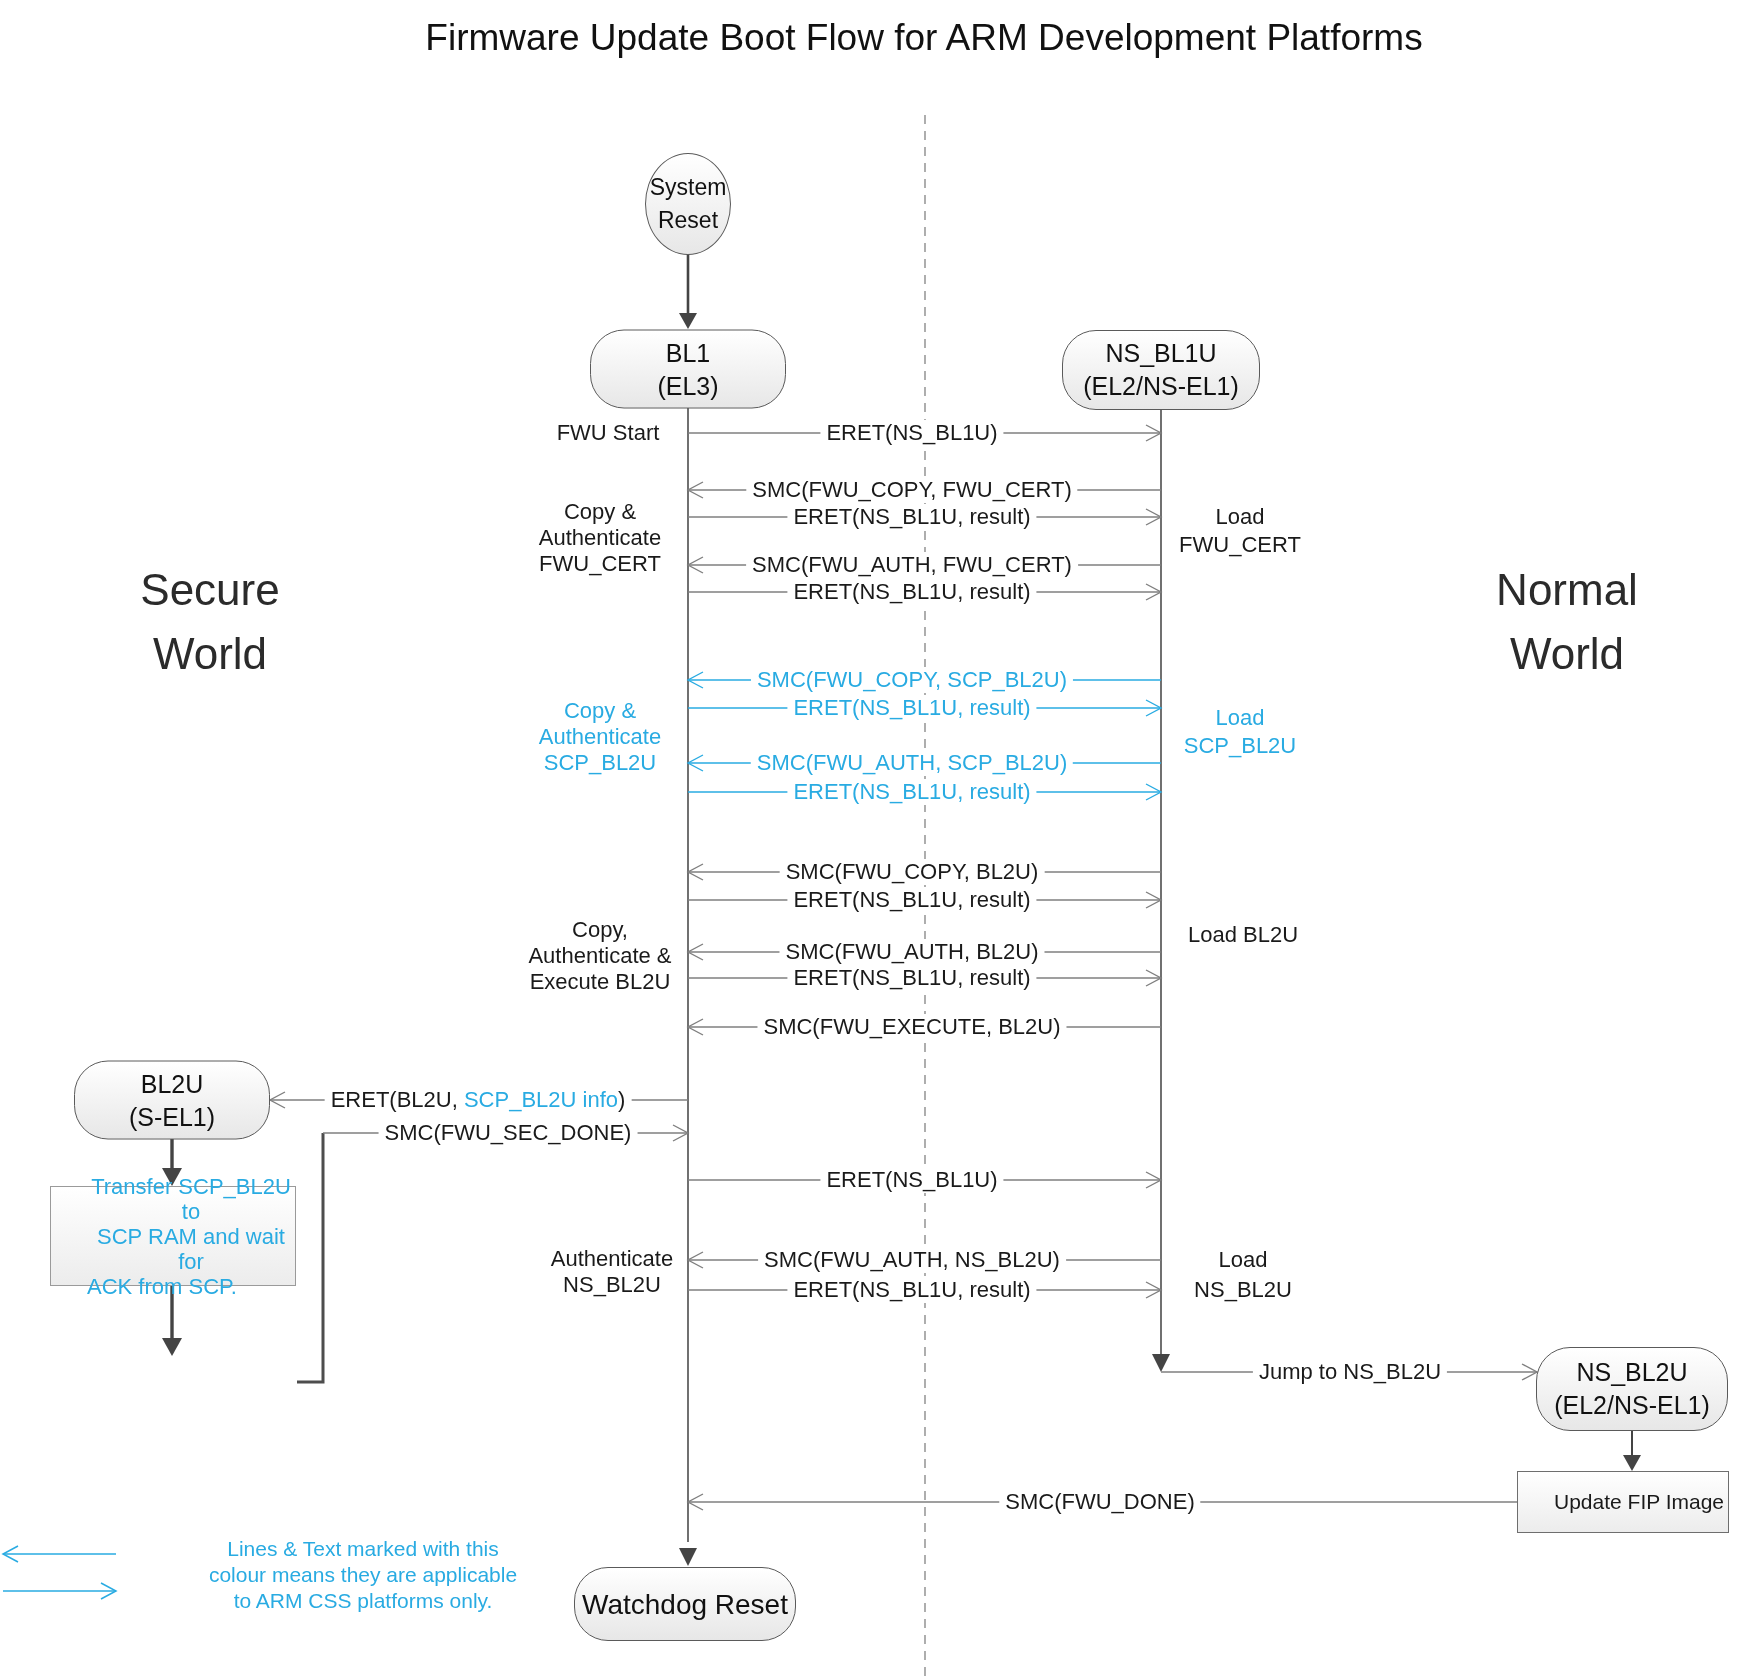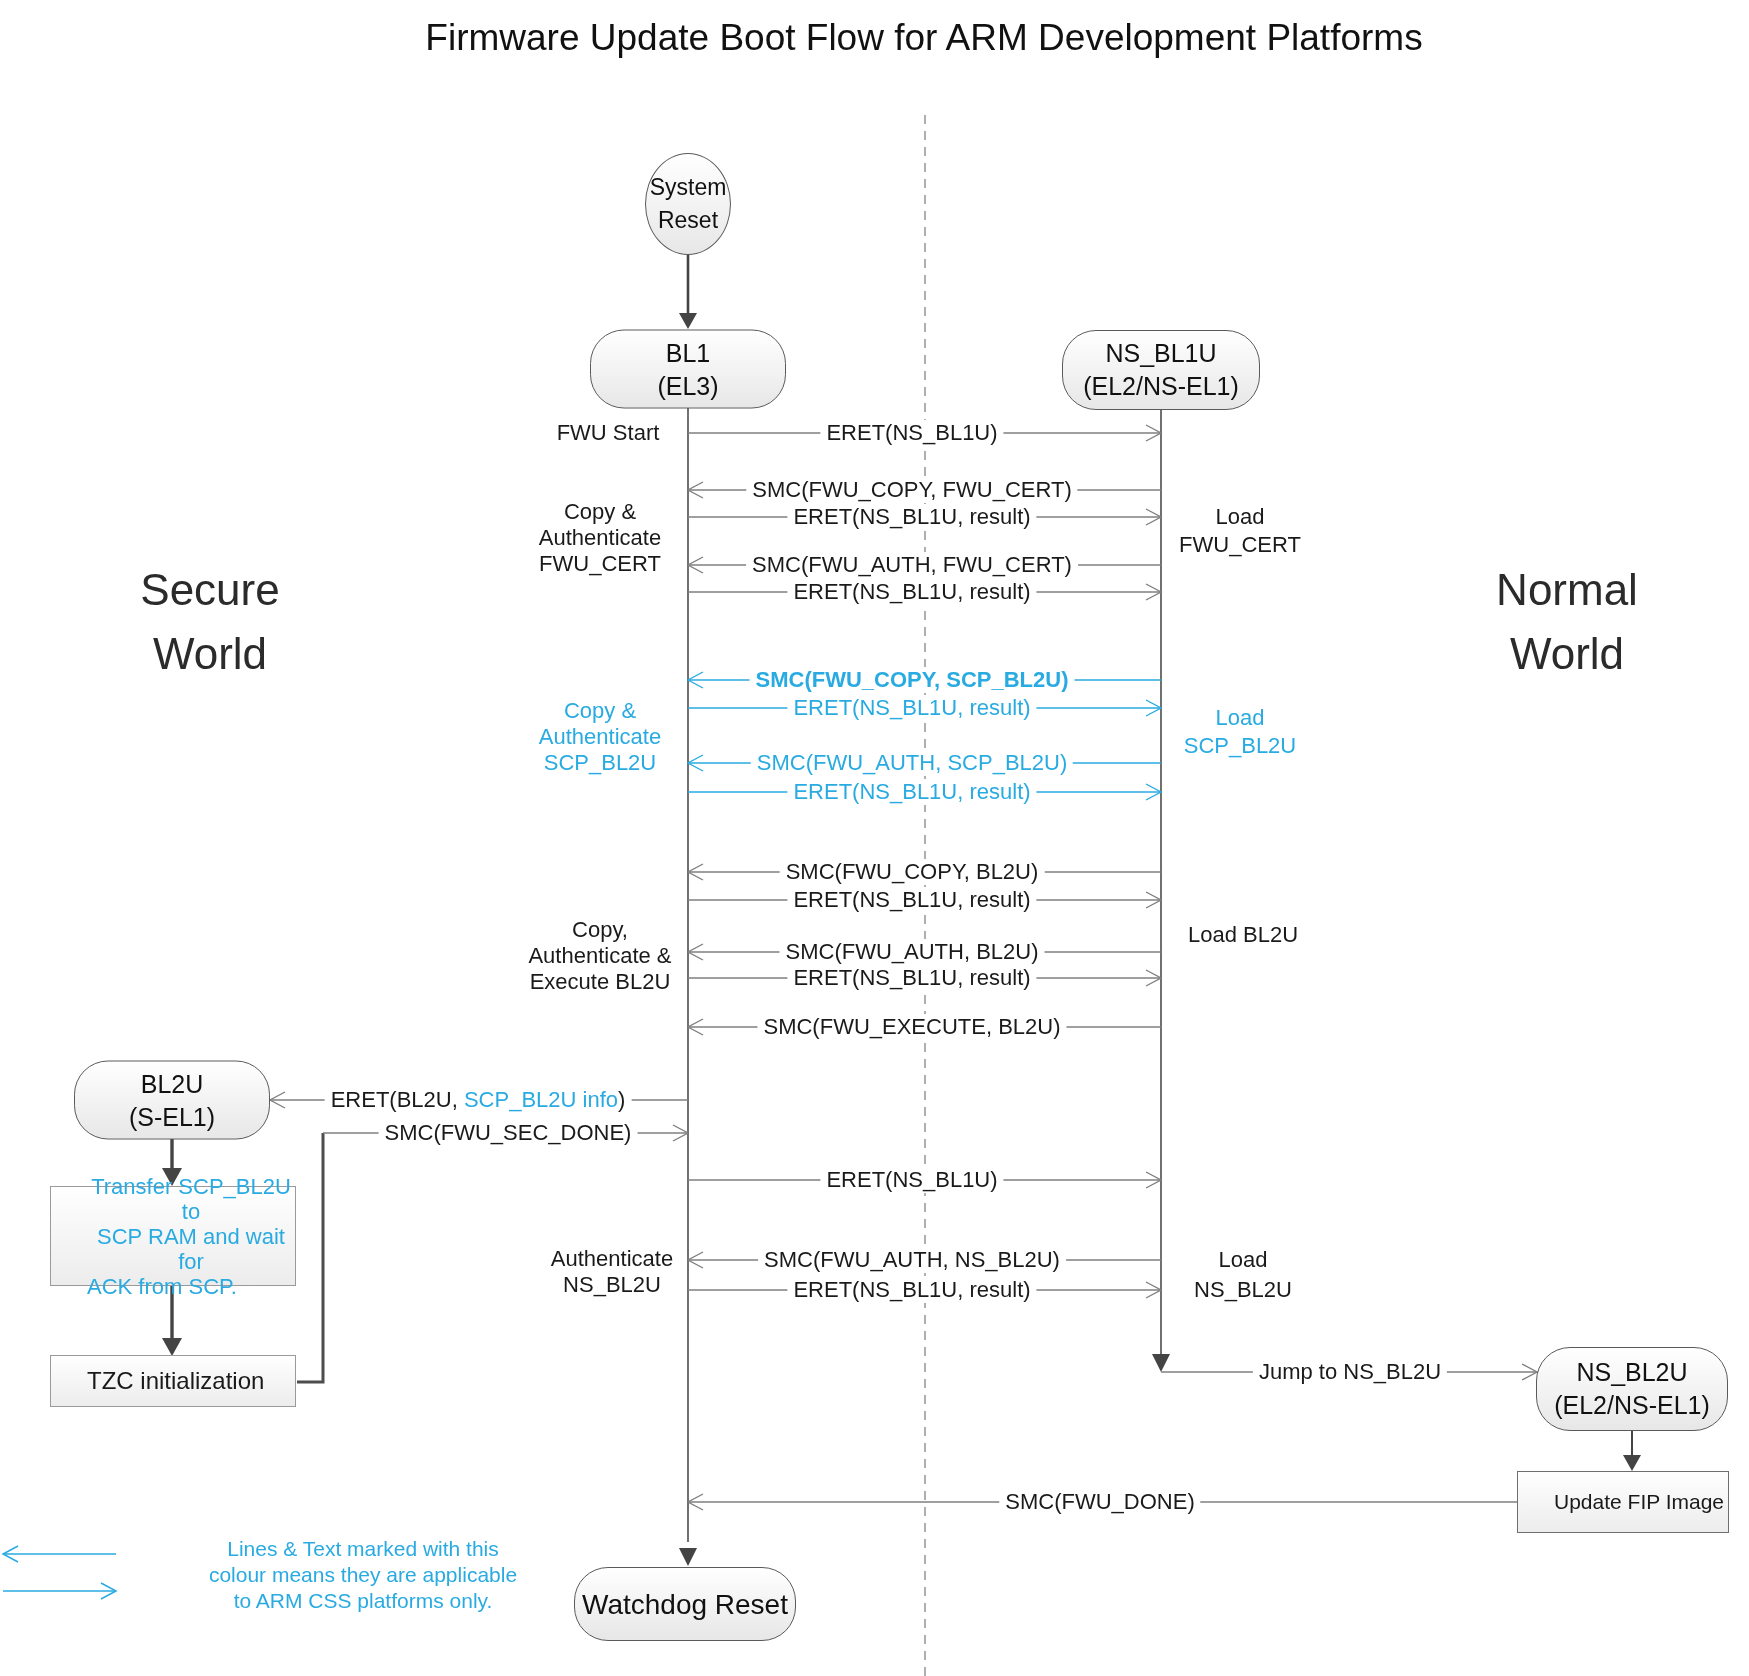--- a/index.html
+++ b/index.html
@@ -168,34 +168,31 @@
   <div class="abs node ctr" style="left:685px;top:1604px;width:222px;height:74px;font-size:28px;">
     <div>Watchdog Reset</div>
   </div>
 
   <div class="abs pbox ctr blue" style="left:173px;top:1236px;width:246px;height:100px;font-size:22px;line-height:25px;">
     <div>Transfer SCP_BL2U to</div>
     <div>SCP RAM and wait for</div>
     <div>ACK from SCP.</div>
   </div>
 
-  <div class="abs pbox ctr" style="left:173px;top:1381px;width:246px;height:52px;font-size:24px;">
-    <div>TZC initialization</div>
-  </div>
 
   <div class="abs pbox ctr" style="left:1623px;top:1502px;width:212px;height:62px;font-size:21px;border:1.5px solid #6e6e6e;">
     <div>Update FIP Image</div>
   </div>
 
   <div class="abs msg ctr" style="left:912px;top:433px;">ERET(NS_BL1U)</div>
   <div class="abs msg ctr" style="left:912px;top:490px;">SMC(FWU_COPY, FWU_CERT)</div>
   <div class="abs msg ctr" style="left:912px;top:517px;">ERET(NS_BL1U, result)</div>
   <div class="abs msg ctr" style="left:912px;top:565px;">SMC(FWU_AUTH, FWU_CERT)</div>
   <div class="abs msg ctr" style="left:912px;top:592px;">ERET(NS_BL1U, result)</div>
-  <div class="abs msg ctr blue" style="left:912px;top:680px;font-weight:bold;">SMC(FWU_COPY, SCP_BL2U)</div>
+  <div class="abs msg ctr blue" style="left:912px;top:680px;">SMC(FWU_COPY, SCP_BL2U)</div>
   <div class="abs msg ctr blue" style="left:912px;top:708px;">ERET(NS_BL1U, result)</div>
   <div class="abs msg ctr blue" style="left:912px;top:763px;">SMC(FWU_AUTH, SCP_BL2U)</div>
   <div class="abs msg ctr blue" style="left:912px;top:792px;">ERET(NS_BL1U, result)</div>
   <div class="abs msg ctr" style="left:912px;top:872px;">SMC(FWU_COPY, BL2U)</div>
   <div class="abs msg ctr" style="left:912px;top:900px;">ERET(NS_BL1U, result)</div>
   <div class="abs msg ctr" style="left:912px;top:952px;">SMC(FWU_AUTH, BL2U)</div>
   <div class="abs msg ctr" style="left:912px;top:978px;">ERET(NS_BL1U, result)</div>
   <div class="abs msg ctr" style="left:912px;top:1027px;">SMC(FWU_EXECUTE, BL2U)</div>
   <div class="abs msg ctr" style="left:912px;top:1180px;">ERET(NS_BL1U)</div>
   <div class="abs msg ctr" style="left:912px;top:1260px;">SMC(FWU_AUTH, NS_BL2U)</div>

